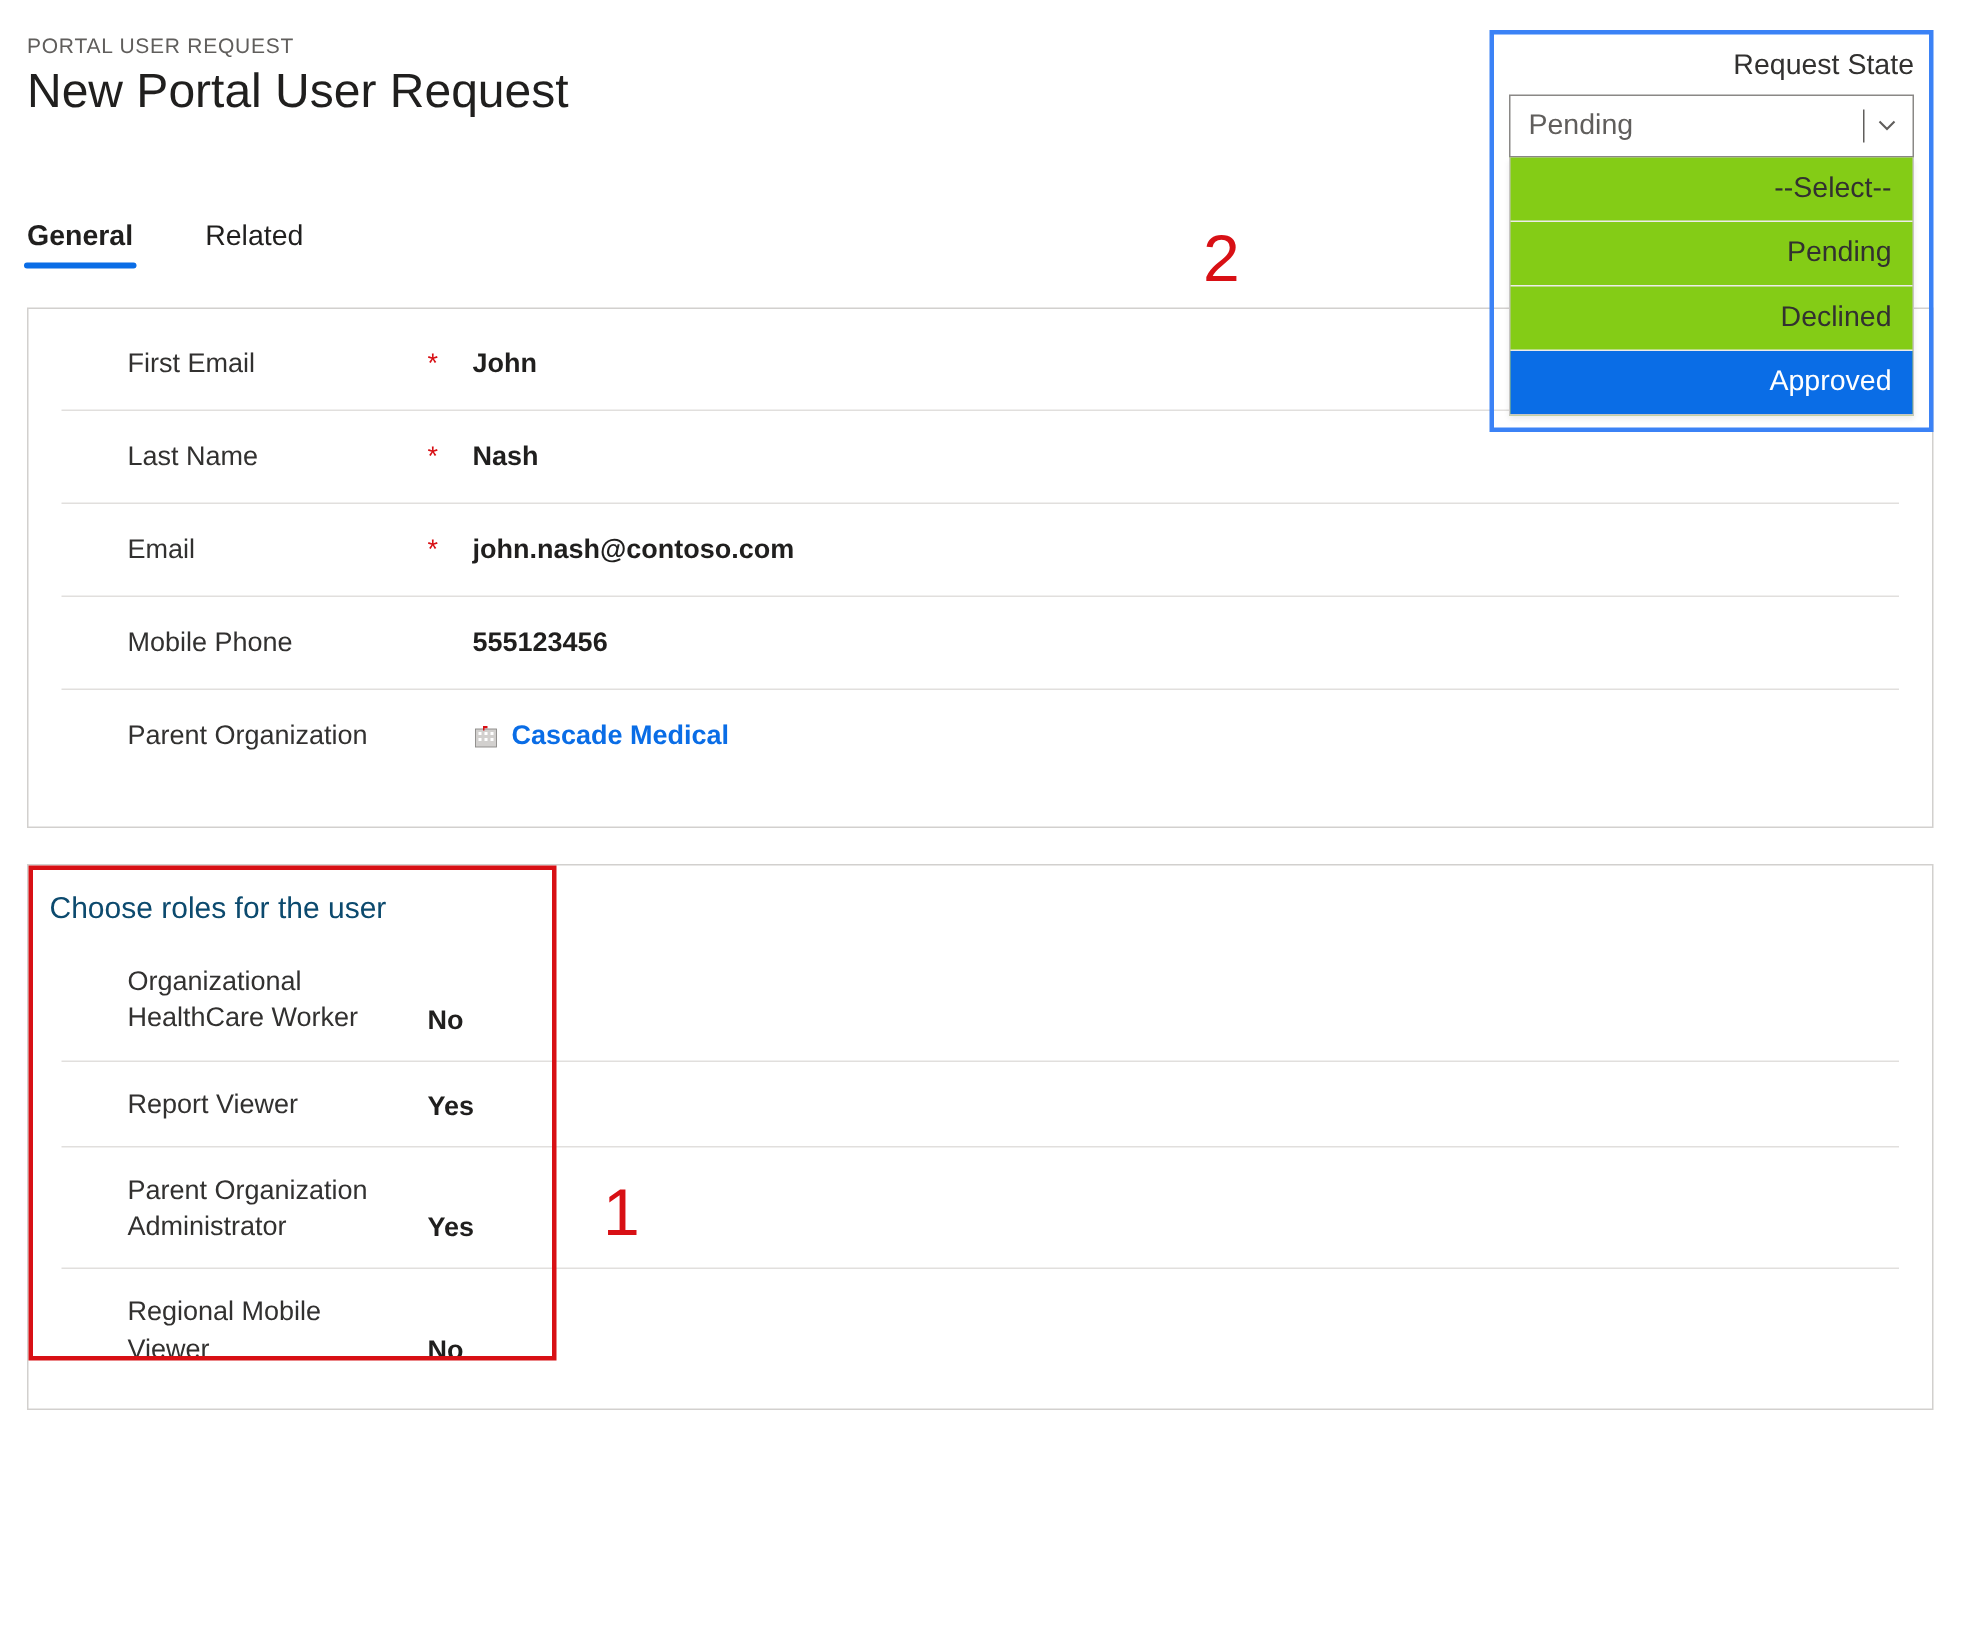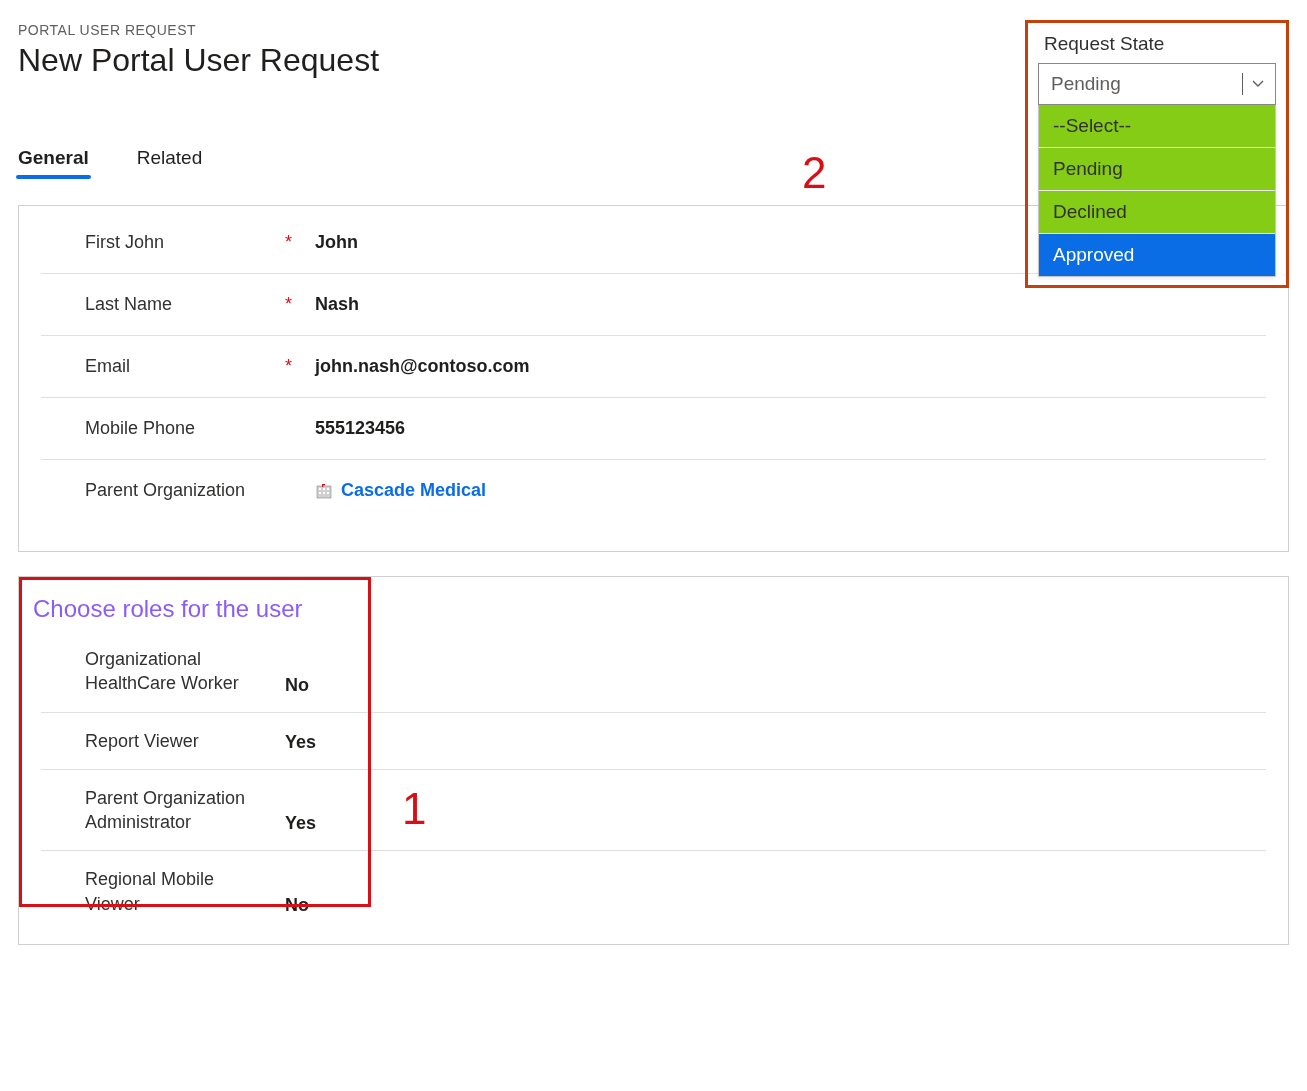--- a/index.html
+++ b/index.html
@@ -19,23 +19,24 @@
     }
     .header-title {
       font-size: 32px;
       font-weight: 400;
       color: #201f1e;
     }
     .request-state-wrap {
       position: absolute;
       top: 20px;
       right: 18px;
-      width: 264px;
-      border: 3px solid #c2410c;
+      width: 296px;
+      border: 3px solid #3b82f6;
       padding: 10px 10px 8px 10px;
+      text-align: right;
     }
     .request-state-label {
       font-size: 19px;
       color: #323130;
       margin-bottom: 8px;
       padding-left: 6px;
     }
     .select-box {
       border: 1px solid #8a8886;
       background: #fff;
@@ -134,22 +135,22 @@
     }
     .field-value.link {
       color: #0a6de6;
     }
     .org-icon {
       width: 18px; height: 18px;
       display: inline-flex;
       align-items: center; justify-content: center;
     }
     .section-heading {
-      font-size: 24px;
-      color: #8b5cf6;
+      font-size: 20px;
+      color: #0c4a6e;
       padding: 12px 0 8px 14px;
     }
     .roles-panel {
       border: 1px solid #d2d0ce;
       margin-top: 24px;
       padding: 6px 0 12px 0;
       position: relative;
     }
     .roles-callout {
       position: absolute;
@@ -215,21 +216,21 @@
   </div>
 </div>
 
 <div class="tabs">
   <div class="tab active">General</div>
   <div class="tab">Related</div>
 </div>
 
 <div class="panel">
   <div class="field-row">
-    <div class="field-label">First John</div>
+    <div class="field-label">First Email</div>
     <div class="field-required">*</div>
     <div class="field-value">John</div>
   </div>
   <div class="field-row">
     <div class="field-label">Last Name</div>
     <div class="field-required">*</div>
     <div class="field-value">Nash</div>
   </div>
   <div class="field-row">
     <div class="field-label">Email</div>

